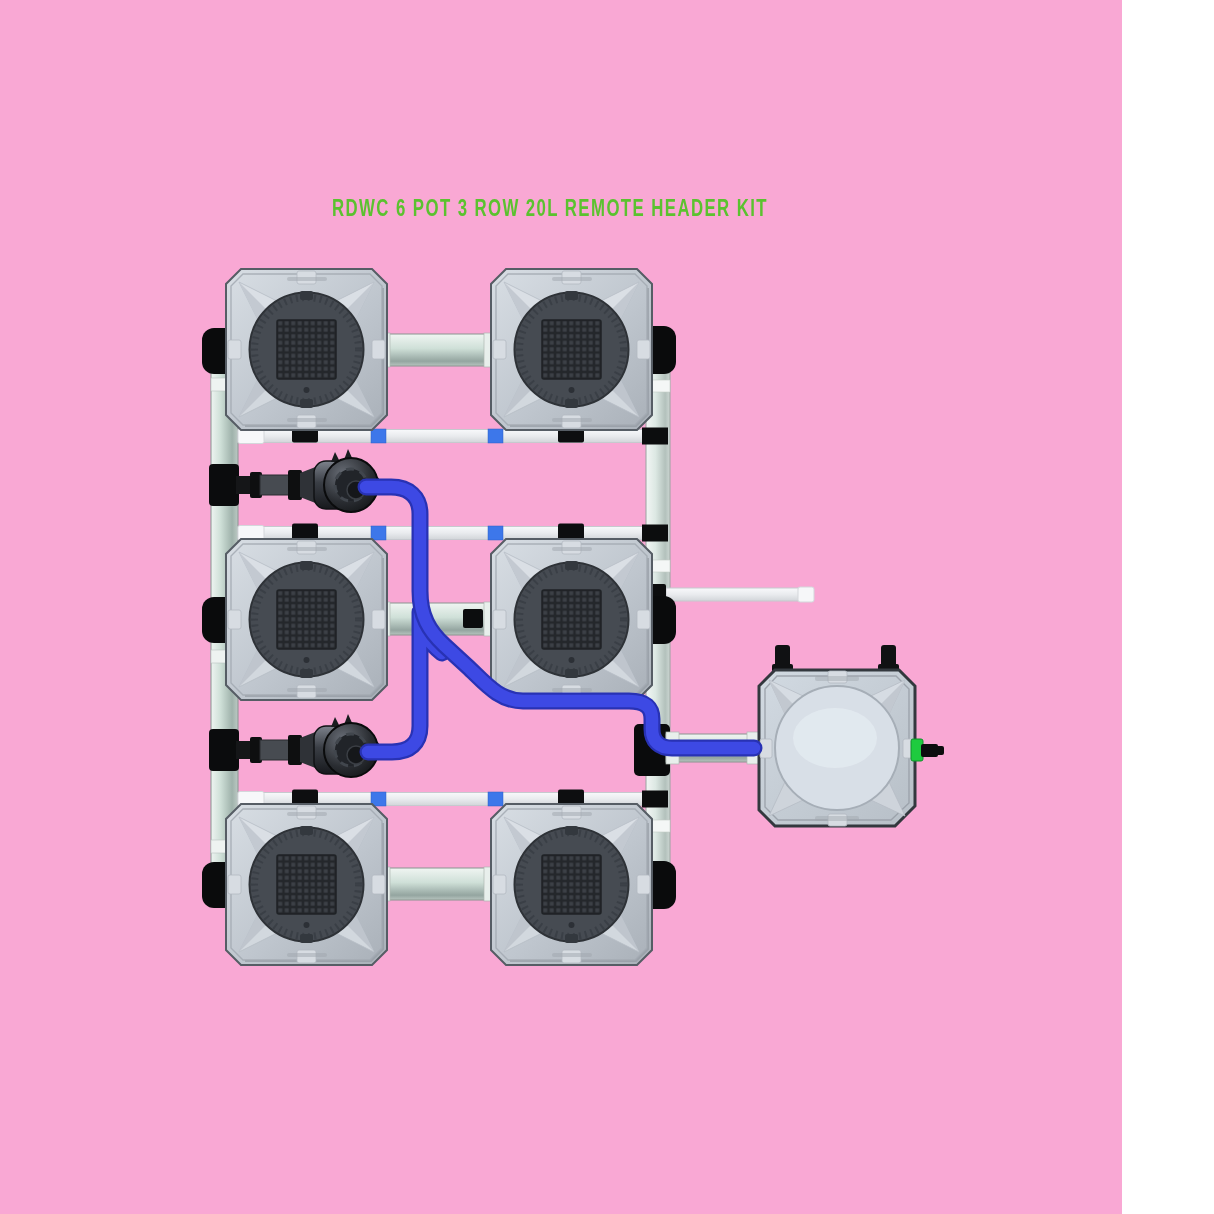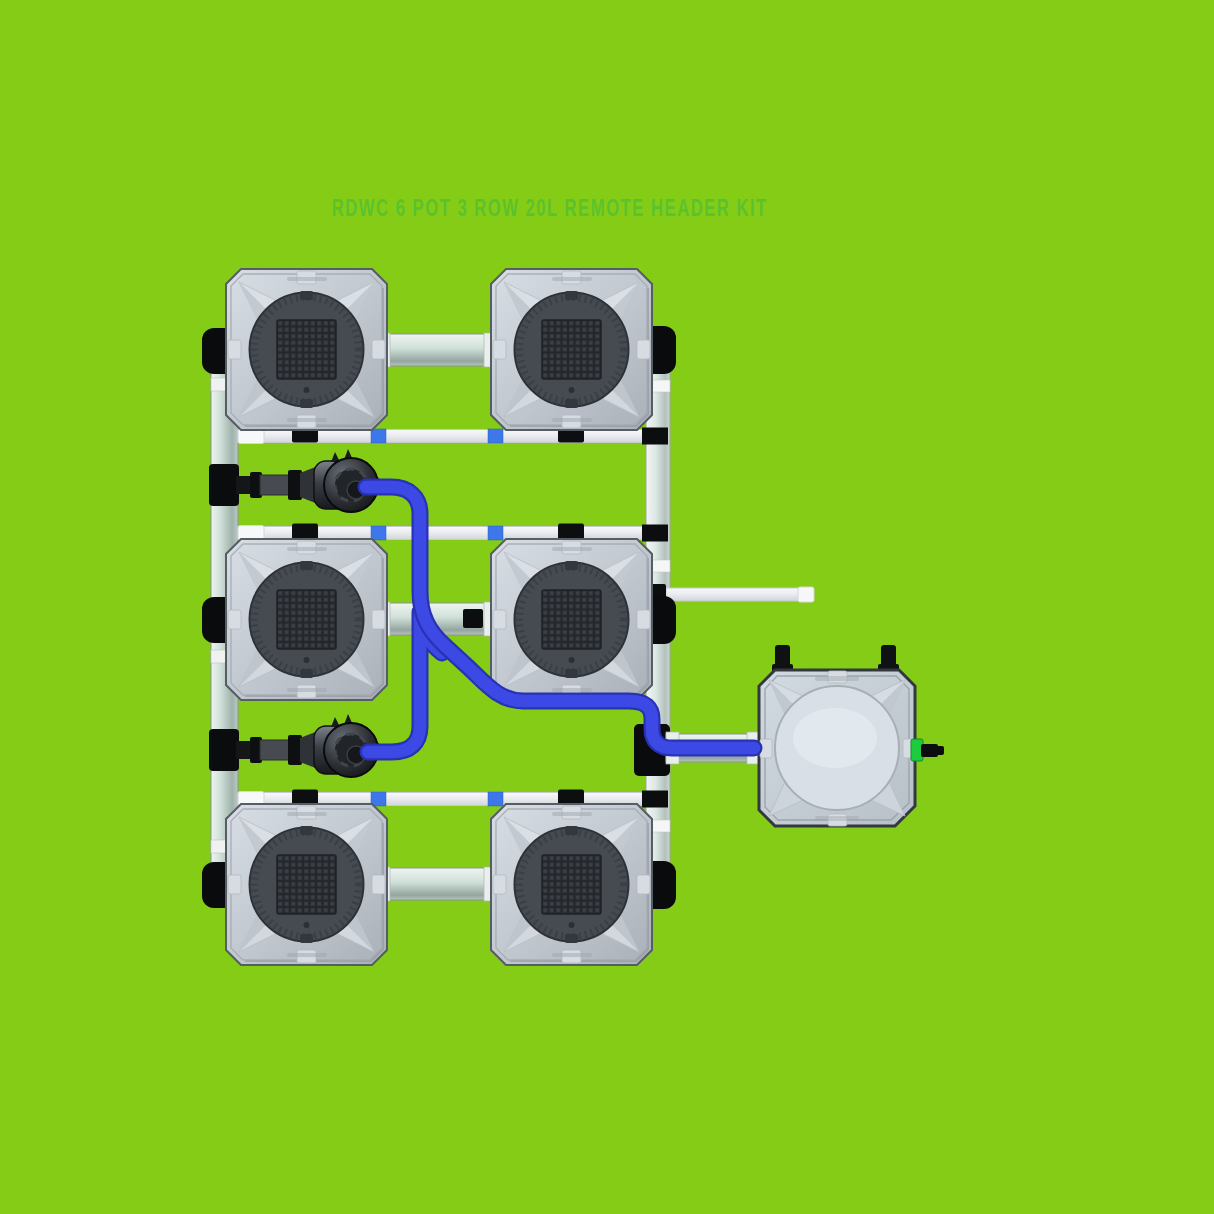--- a/index.html
+++ b/index.html
@@ -1,16 +1,16 @@
 <!DOCTYPE html>
 <html><head>
 <meta charset="utf-8">
 <style>
   html,body{margin:0;padding:0;background:#ffffff;}
-  .stage{width:1214px;height:1214px;position:relative;background:#84cc16;overflow:hidden;}
+  .stage{width:1122px;height:1214px;position:relative;background:#f9a8d4;overflow:hidden;}
   svg{display:block;}
   text.kit-title{font-family:"Liberation Sans","DejaVu Sans",sans-serif;font-weight:bold;letter-spacing:2px;}
 </style>
 </head>
 <body>
 
 <div class="stage">
 <svg width="1214" height="1214" viewBox="0 0 1214 1214" xmlns="http://www.w3.org/2000/svg">
   <defs>
     <linearGradient id="gPot" x1="0" y1="0" x2="1" y2="1">

